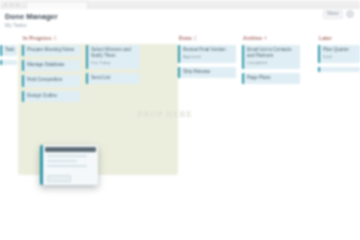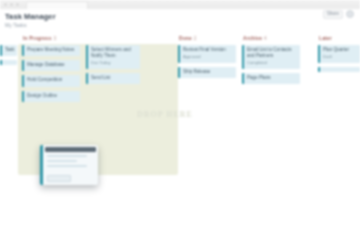--- a/index.html
+++ b/index.html
@@ -132,21 +132,21 @@
   <div class="chrome">
     <div class="chrome-dots">
       <i></i>
       <i></i>
       <i></i>
     </div>
     <div class="chrome-tab"></div>
   </div>
 
   <div class="hdr">
-    <div class="hdr-title">Task Manager</div>
+    <div class="hdr-title">Done Manager</div>
     <div class="hdr-sub">My Tasks</div>
     <div class="hdr-right">
       <div class="hdr-btn">Share</div>
       <div class="hdr-avatar"></div>
     </div>
   </div>
 
   <div class="board">
     <div class="dropzone"></div>
     <div class="watermark">DROP HERE</div>

